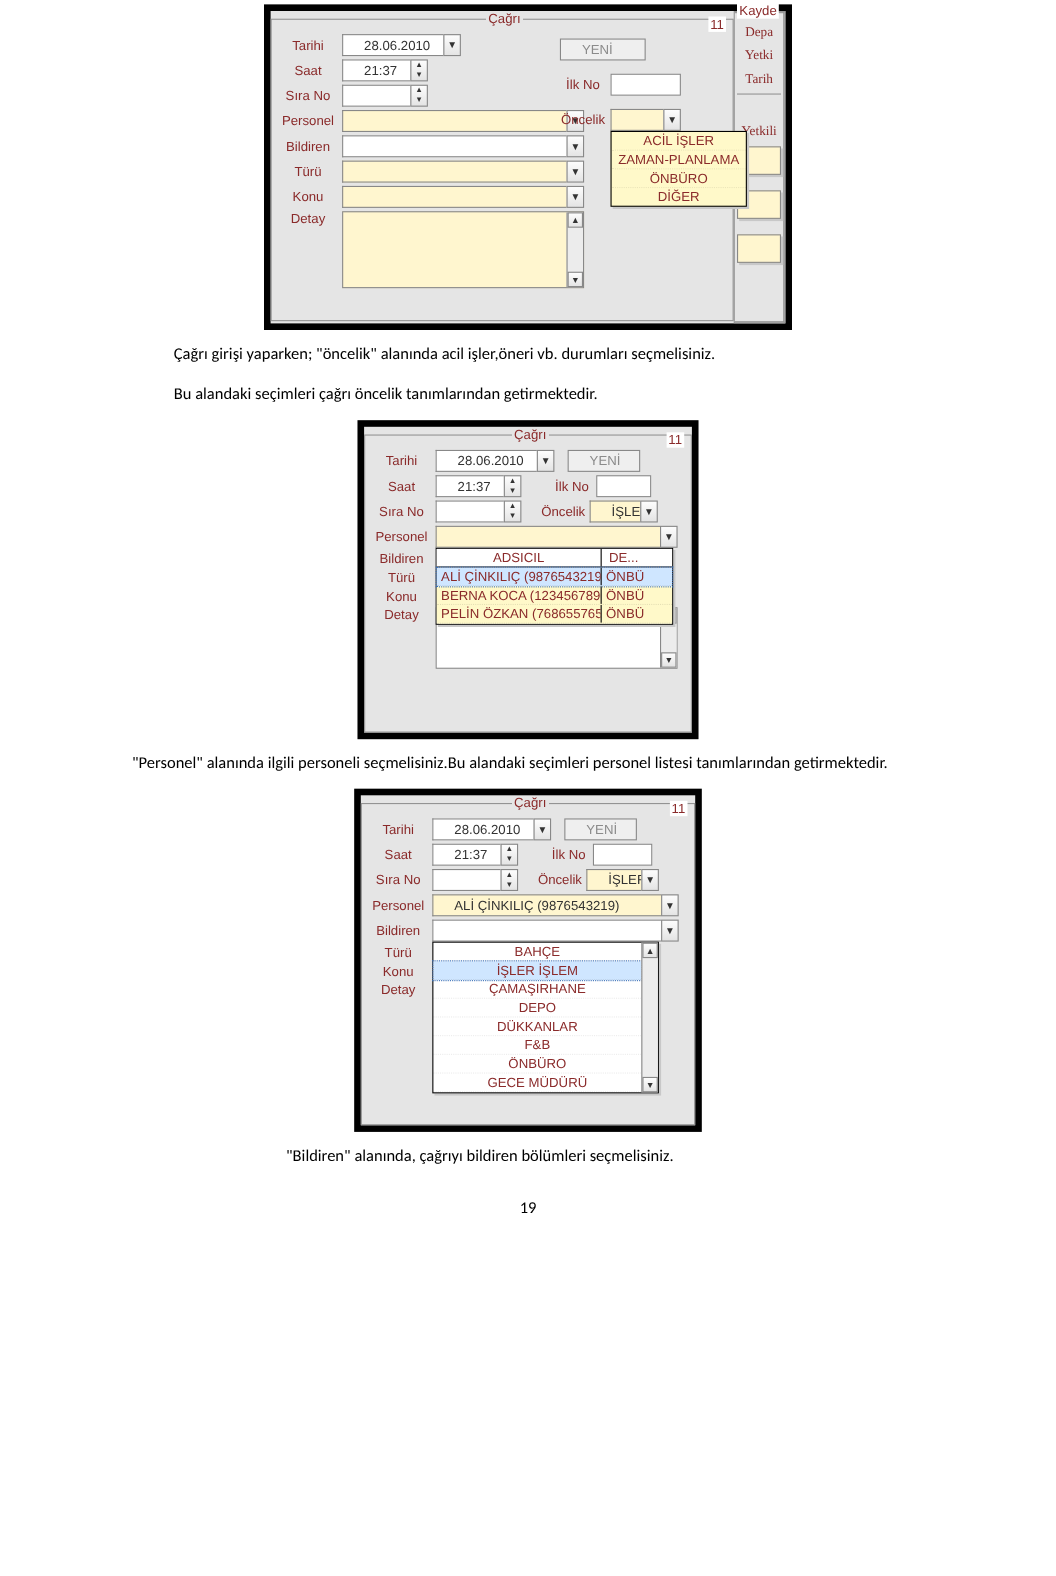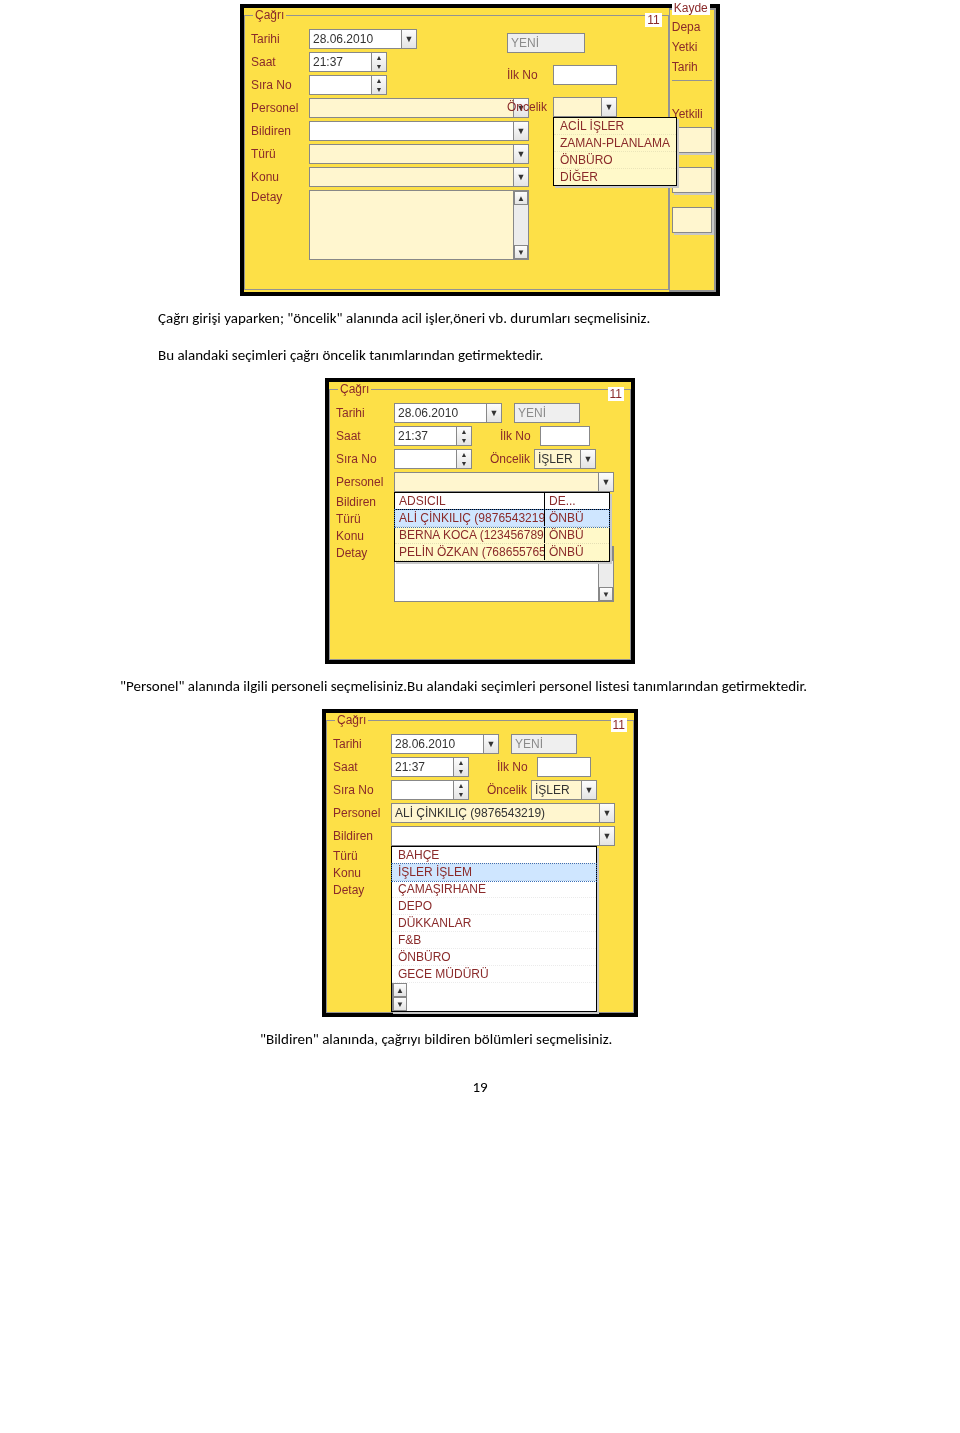--- a/index.html
+++ b/index.html
@@ -6,23 +6,24 @@
   body {
     margin: 0;
     padding: 0;
     font-family: "Segoe UI", Tahoma, Arial, sans-serif;
     background: #fff;
     width: 960px;
   }
   .page { width: 960px; position: relative; padding-bottom: 30px; }
   .screenshot-wrap { display: flex; justify-content: center; padding: 4px 0; }
   .screenshot {
-    background: #fde047;
-    border: 4px solid #000000;
+    background: #e5e5e5;
+    border: 6px solid #000000;
     position: relative;
+    text-align: center;
   }
   .paragraph {
     font-family: Calibri, Arial, sans-serif;
     font-size: 15px;
     color: #000;
     padding: 8px 120px 8px 120px;
     line-height: 1.4;
   }
   .paragraph.indent { text-indent: 38px; }
   .page-num {
@@ -74,21 +75,21 @@
     display: inline-flex;
     align-items: stretch;
     height: 20px;
   }
   .fld .box {
     border: 1px solid #888;
     border-right: none;
     background: #fff;
     font-size: 12px;
     color: #333;
-    padding: 1px 3px;
+    padding: 1px 19px;
     height: 100%;
     display: flex;
     align-items: center;
     overflow: hidden;
     white-space: nowrap;
   }
   .fld.yellow .box { background: #fff6cf; }
   .fld.disabled .box { background: #efefef; color: #8b8b8b; }
   .fld .btn {
     width: 16px;
@@ -148,21 +149,20 @@
   
   .blist {
     position:absolute;
     border:1px solid #000;
     background:#fff;
     font-size:12px;
     color:#8a2a2a;
     z-index:5;
     box-shadow:2px 2px 0 #c8c8c8;
     display:flex;
-    flex-direction:column;
   }
   .blist .bitems { flex:1; }
   .blist .bitems .bi { padding:1px 6px; border-bottom:1px dotted rgba(0,0,0,0.08); white-space:nowrap; }
   .blist .bitems .bi.sel { background:#cfe6ff; outline:1px dotted #3a6fb7; }
   .blist .sb {
     width:15px;
     border-left:1px solid #888;
     background:#ececec;
     display:flex; flex-direction:column; justify-content:space-between;
   }
@@ -192,21 +192,21 @@
 
   .kayde-strip {
     border:1px solid #939393;
     border-left:none;
     height: 100%;
     padding: 4px 2px;
     font-size:12px;
     color:#8a2a2a;
   }
   .kayde-strip .klegend { position:absolute; top:-9px; left:2px; background:#fff; padding:0 2px;}
-  .kayde-strip .kitem { margin:6px 0; }
+  .kayde-strip .kitem { margin:6px 0;font-family:Liberation Serif, serif; }
   .kayde-strip .kbox {
     border:1px solid #888;
     background:#fff6cf;
     height:26px;
     margin-top:4px;
     box-shadow: 2px 2px 0 #c8c8c8;
   }
 
   
   .ss1 { width: 480px; display:flex; }

